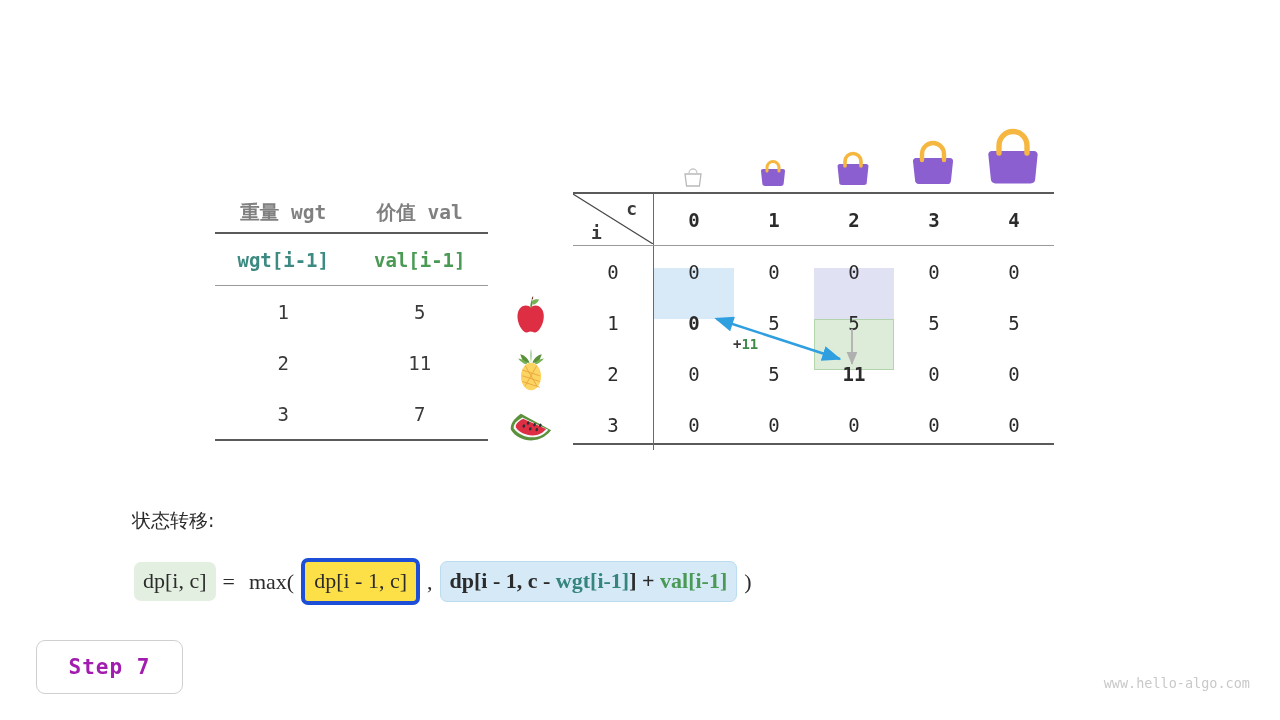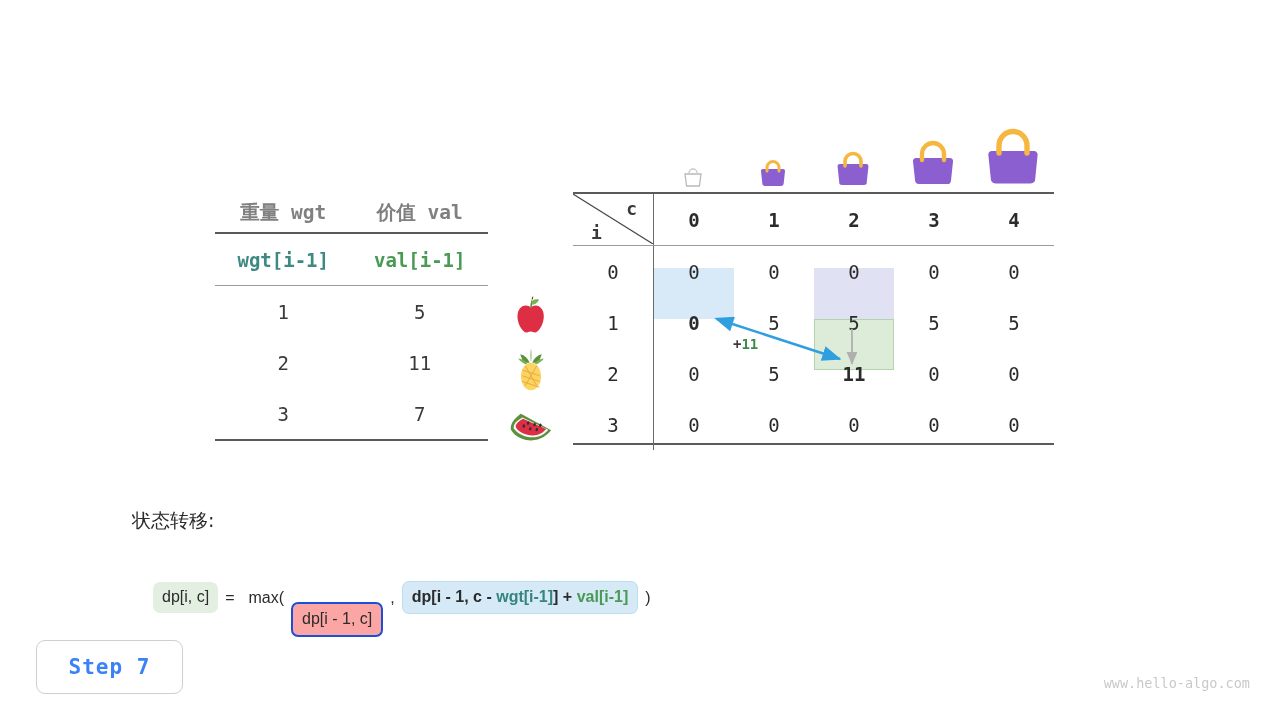--- a/index.html
+++ b/index.html
@@ -155,58 +155,58 @@
   #caption {
     position: absolute;
     left: 132px;
     top: 508px;
     font-family: "DejaVu Sans", "Liberation Sans", sans-serif;
     font-size: 19px;
     color: #2b2b2b;
   }
   #formula {
     position: absolute;
-    left: 153px;
+    left: 134px;
     top: 558px;
     display: flex;
     align-items: center;
-    font-family: Liberation Sans, sans-serif;
-    font-size: 16px;
+    font-family: Liberation Serif, serif;
+    font-size: 22px;
     color: #2b2b2b;
     white-space: pre;
   }
   .fbox {
     border-radius: 7px;
     padding: 6px 9px 7px 9px;
     display: inline-block;
     white-space: pre;
   }
   .fbox-green { background: #e3efe0; }
-  .fbox-lav { background: #fca5a5; border: 2px solid #1d4ed8; margin-top: 44px; }
+  .fbox-lav { background: #fde047; border: 4px solid #1d4ed8; }
   .fbox-blue { background: #d5e9f7; border: 1px solid #bcdcf0; font-weight: bold; }
   .plain { padding: 0 7px; }
   .t-wgt { color: #35857c; }
   .t-val { color: #4a9a55; }
 
   
   #step-badge {
     position: absolute;
     left: 36px;
     top: 640px;
     width: 145px;
     height: 52px;
     border: 1.5px solid #cfcfcf;
     border-radius: 9px;
     display: flex;
     align-items: center;
     justify-content: center;
     font-family: "DejaVu Sans Mono", "Liberation Mono", monospace;
     font-size: 21px;
     font-weight: bold;
-    color: #3b82f6;
+    color: #a21caf;
     letter-spacing: 1px;
   }
   #footer {
     position: absolute;
     right: 30px;
     top: 675px;
     font-family: "DejaVu Sans Mono", "Liberation Mono", monospace;
     font-size: 13.5px;
     color: #c9c9c9;
   }

